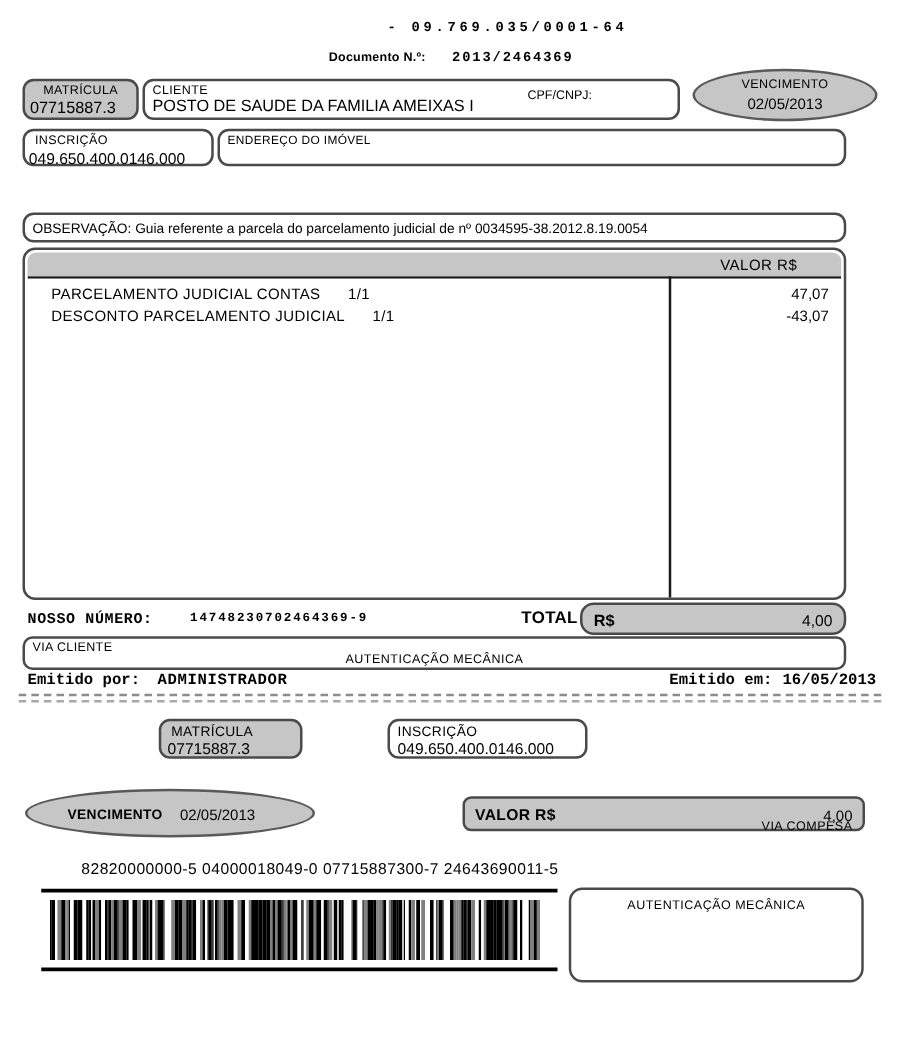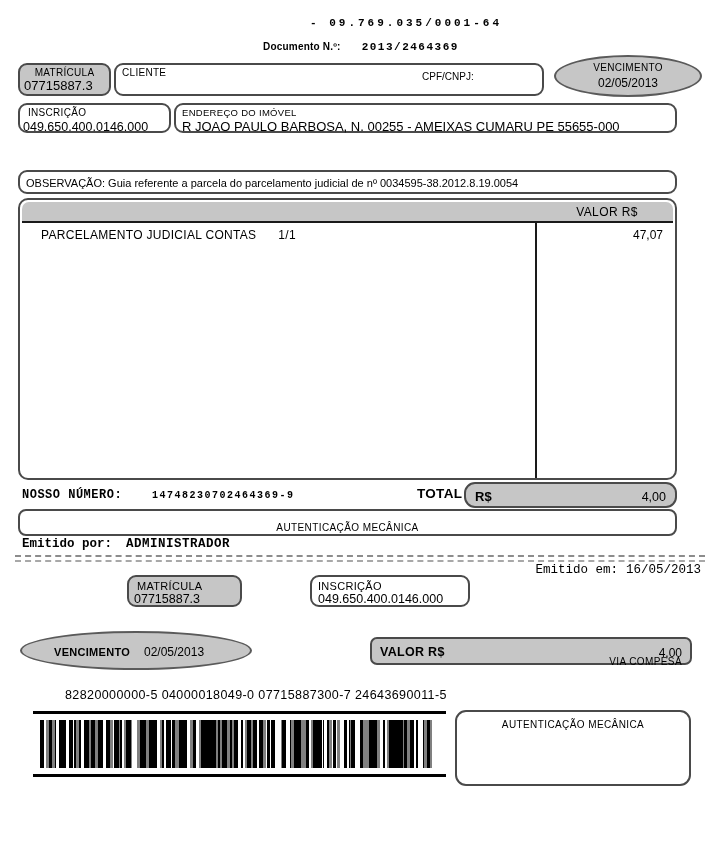--- a/index.html
+++ b/index.html
@@ -78,21 +78,21 @@
   .total-box .cur { position:absolute; left:9px; top:5px; font-size:13px; font-weight:bold; }
   .total-box .amt { position:absolute; right:9px; top:6px; font-size:12.5px; }
 
   
   .via-cliente-box { left:18px; top:509px; width:659px; height:27px; border-radius:8px; }
   .via-cliente-box .flabel { margin:2px 0 0 6px; font-size:10px; }
   .via-cliente-box .aut { position:absolute; left:0; right:0; bottom:1px; text-align:center; font-size:10px; letter-spacing:0.4px; }
 
   .emit-por { left:22px; top:537px; font-size:12.5px; font-weight:bold; }
   .emit-por .val { margin-left:14px; letter-spacing:0.5px; }
-  .emit-em { right:18px; top:563px; font-size:12.5px; font-weight:normal; }
+  .emit-em { right:18px; top:537px; font-size:12.5px; font-weight:bold; }
   .emit-em .val { margin-left:8px; }
 
   .cutline { position:absolute; left:15px; right:14px; height:0; border-top:2px dashed #8c8c8c; }
   .cutline-1 { top:555px; }
   .cutline-2 { top:560px; border-top-color:#a8a8a8; }
 
   
   .stub-matricula { left:127px; top:575px; width:115px; height:32px; }
   .stub-matricula .flabel { margin:3px 0 0 8px; font-size:11px; }
   .stub-matricula .fvalue { margin:0 0 0 5px; font-size:12.5px; }
@@ -137,62 +137,67 @@
   </div>
 
   <div class="fbox gray matricula-box">
     <div class="flabel">MATRÍCULA</div>
     <div class="fvalue">07715887.3</div>
   </div>
 
   <div class="fbox cliente-box">
     <div class="flabel">CLIENTE</div>
     <div class="cpf-label">CPF/CNPJ:</div>
+    <div class="fvalue">POSTO DE SAUDE DA FAMILIA AMEIXAS I</div>
   </div>
 
   <div class="ellipse venc-top">
     <div class="flabel">VENCIMENTO</div>
     <div class="fvalue">02/05/2013</div>
   </div>
 
   <div class="fbox inscricao-box">
     <div class="flabel">INSCRIÇÃO</div>
     <div class="fvalue">049.650.400.0146.000</div>
   </div>
 
   <div class="fbox imovel-box">
     <div class="flabel">ENDEREÇO DO IMÓVEL</div>
-    <div class="fvalue">R JOAO PAULO BARBOSA, N. 00255 - AMEIXAS CUMARU PE 55655-000</div>
   </div>
 
 
   <div class="fbox obs-box">
     <div class="fvalue">OBSERVAÇÃO: Guia referente a parcela do parcelamento judicial de nº 0034595-38.2012.8.19.0054</div>
   </div>
 
   <div class="fbox services-table">
     <div class="svc-header">
       <span class="hdr-val">VALOR R$</span>
     </div>
     <div class="svc-divider"></div>
     <div class="svc-row svc-row-0">
       <span class="desc"><span>PARCELAMENTO JUDICIAL CONTAS</span><span class="parcel">1/1</span></span>
       <span class="val">47,07</span>
     </div>
+    <div class="svc-row svc-row-1">
+      <span class="desc"><span>DESCONTO PARCELAMENTO JUDICIAL</span><span class="parcel">1/1</span></span>
+      <span class="val">-43,07</span>
+    </div>
   </div>
 
   <div class="abs nosso-label mono">NOSSO NÚMERO:</div>
   <div class="abs nosso-value mono">14748230702464369-9</div>
   <div class="abs total-label">TOTAL</div>
   <div class="fbox gray total-box">
     <span class="cur">R$</span>
     <span class="amt">4,00</span>
   </div>
 
   <div class="fbox via-cliente-box">
+    <div class="flabel">VIA CLIENTE</div>
     <div class="aut">AUTENTICAÇÃO MECÂNICA</div>
   </div>
 
   <div class="abs emit-por mono">
     <span>Emitido por:</span><span class="val">ADMINISTRADOR</span>
   </div>
   <div class="abs emit-em mono">
     <span>Emitido em:</span><span class="val">16/05/2013</span>
   </div>
 

